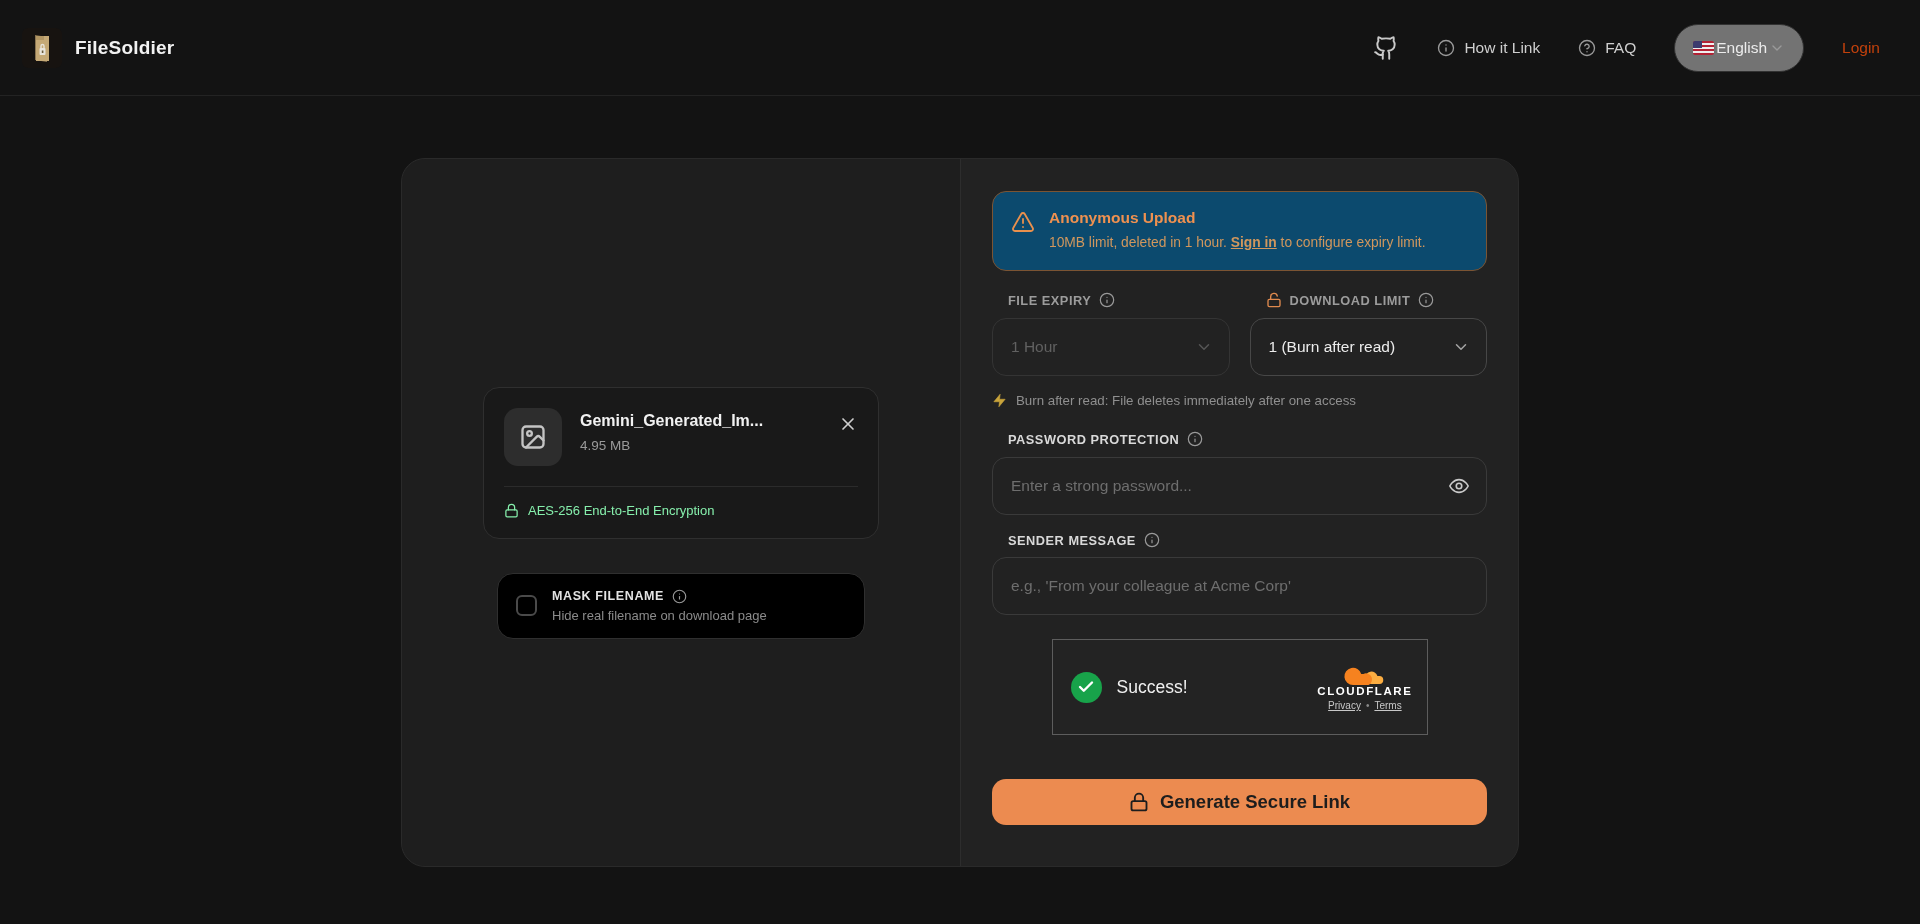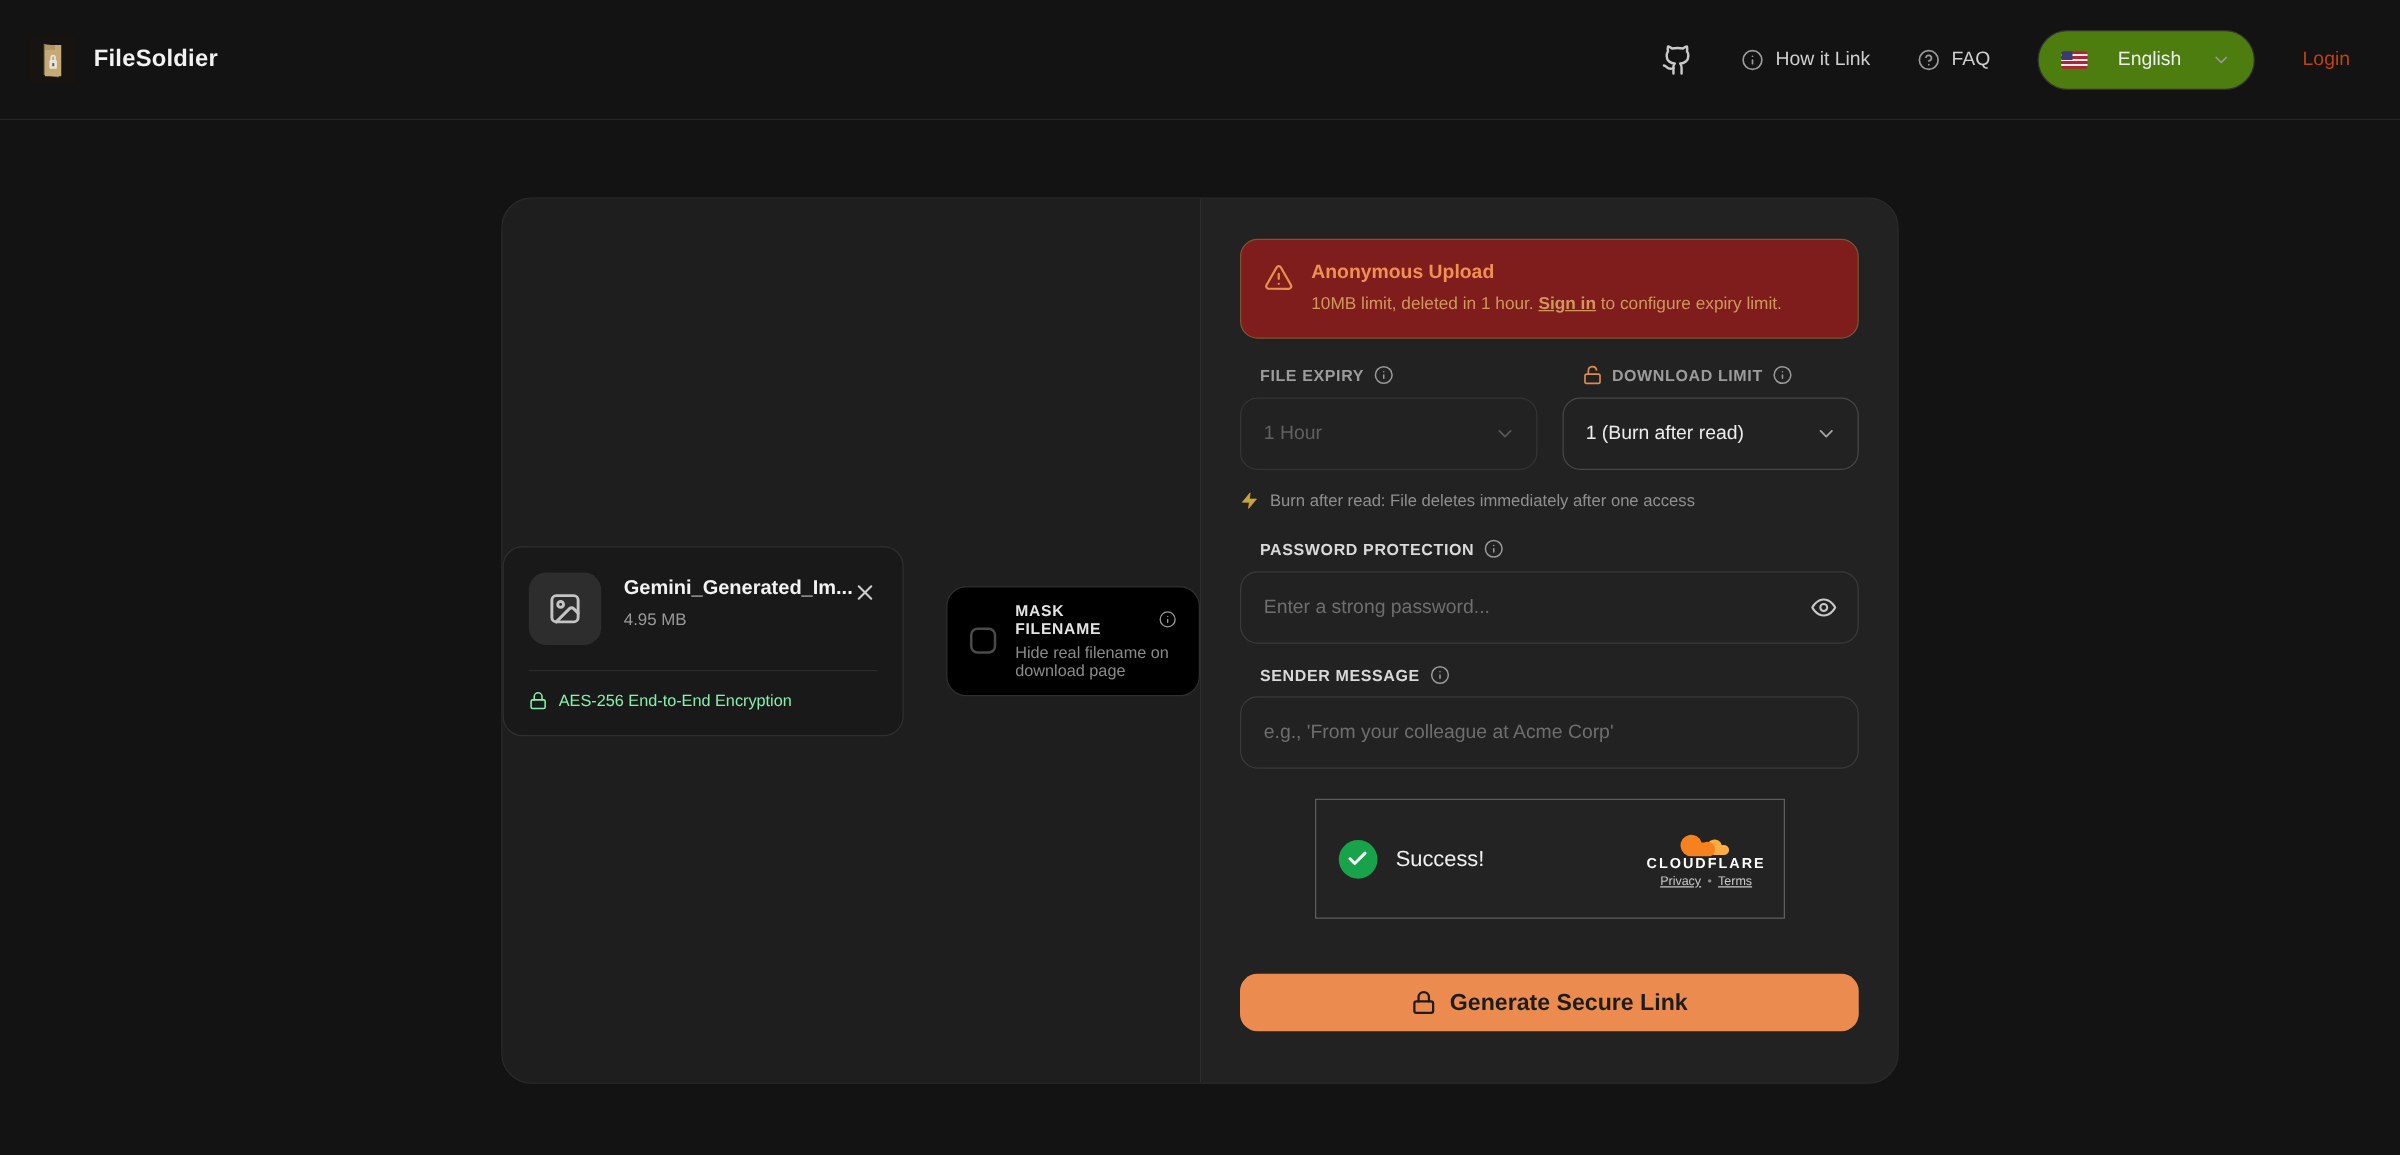--- a/index.html
+++ b/index.html
@@ -17,38 +17,38 @@
     height:96px; display:flex; align-items:center;
     padding:0 40px 0 22px; border-bottom:1px solid #232323; background:#131313;
   }
   .brand { display:flex; align-items:center; gap:13px; }
   .brand-logo { width:40px; height:40px; border-radius:6px; }
   .brand-name { font-size:19px; font-weight:bold; color:#f2f2f2; letter-spacing:.2px; }
   .nav { margin-left:auto; display:flex; align-items:center; gap:38px; }
   .nav-link { display:flex; align-items:center; gap:9px; color:#cfcfcf; font-size:15.5px; cursor:pointer; }
   .gh-icon { color:#c9c9c9; cursor:pointer; }
   .lang-pill {
-    display:flex; align-items:center; gap:24px; height:48px; padding:0 18px;
-    background:#4d7c0f; border:1px solid #323232; border-radius:24px; cursor:pointer;
+    display:flex; align-items:center; gap:2px; height:48px; padding:0 18px;
+    background:#737373; border:1px solid #323232; border-radius:24px; cursor:pointer;
   }
   .lang-pill .lang-label { font-size:15.5px; color:#ececec; }
   .flag { width:21px; height:14px; border-radius:2px; position:relative; overflow:hidden;
     background:repeating-linear-gradient(180deg,#b22234 0 2px,#efefef 2px 4px); }
   .flag::after { content:""; position:absolute; left:0; top:0; width:9px; height:7px; background:#3c3b6e; }
   .login { color:#c2410c; font-size:15.5px; cursor:pointer; }
 
   
   .panel {
     width:1118px; height:709px; margin:62px auto 0; display:flex;
     background:#222222; border:1px solid #2a2a2a; border-radius:24px;
   }
   .panel-left {
     width:559px; flex:0 0 559px; background:#1e1e1e; border-right:1px solid #2d2d2d;
     border-radius:24px 0 0 24px;
-    display:flex; align-items:center; justify-content:center; gap:34px;
+    display:flex; flex-direction:column; align-items:center; justify-content:center; gap:34px;
   }
   .panel-right { flex:1; padding:32px 31px 31px; border-radius:0 24px 24px 0; }
 
   
   .file-card {
     width:396px; background:#191919; border:1px solid #2f2f2f; border-radius:16px; padding:20px;
   }
   .file-row { display:flex; align-items:flex-start; }
   .thumb {
     width:58px; height:58px; border-radius:14px; background:#2d2d2d; color:#c4c4c4;
@@ -70,21 +70,21 @@
     appearance:none; -webkit-appearance:none; width:21px; height:21px; flex:0 0 21px;
     border:2px solid #4a4a4a; border-radius:6px; background:transparent; cursor:pointer;
   }
   .mask-title-row { display:flex; align-items:center; gap:8px; }
   .mask-title { font-size:12.5px; font-weight:bold; letter-spacing:.6px; color:#e3e3e3; }
   .mask-sub { font-size:13px; color:#8b8b8b; margin-top:4px; }
   .info-icon { color:#9a9a9a; }
 
   
   .warning {
-    border:1px solid #7b5433; background:#7f1d1d; border-radius:14px;
+    border:1px solid #7b5433; background:#0c4a6e; border-radius:14px;
     padding:17px 18px; display:flex; gap:14px;
   }
   .warn-icon { color:#e9904d; flex:0 0 24px; margin-top:1px; }
   .warn-title { font-size:15.5px; font-weight:bold; color:#ef9150; }
   .warn-body { font-size:13.8px; color:#d1975d; line-height:1.55; margin-top:5px; }
   .warn-link { color:#d1975d; text-decoration:underline; font-weight:bold; cursor:pointer; }
 
   
   .settings-grid { display:grid; grid-template-columns:1fr 1fr; column-gap:20px; margin-top:20px; }
   .field-label { display:flex; align-items:center; gap:8px; font-size:12.8px; font-weight:bold;

